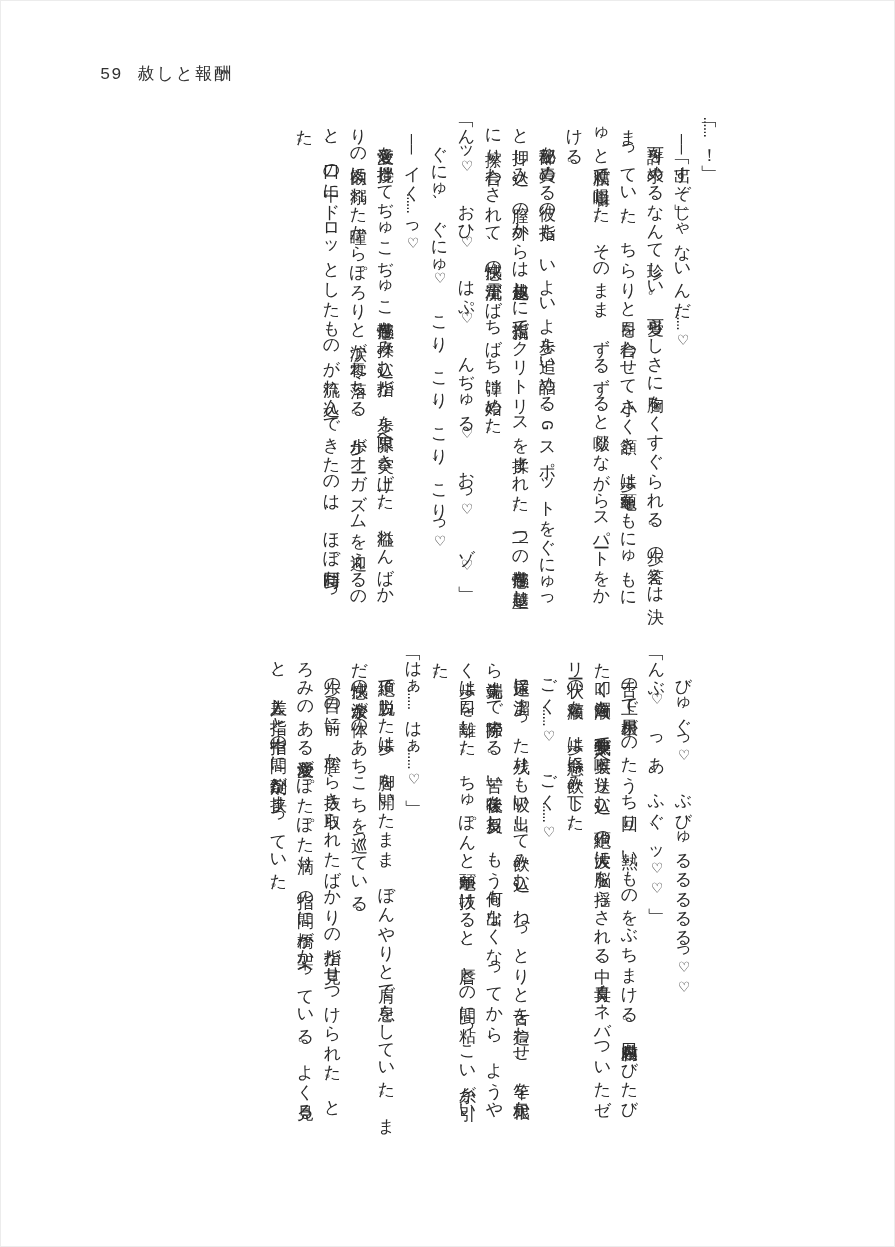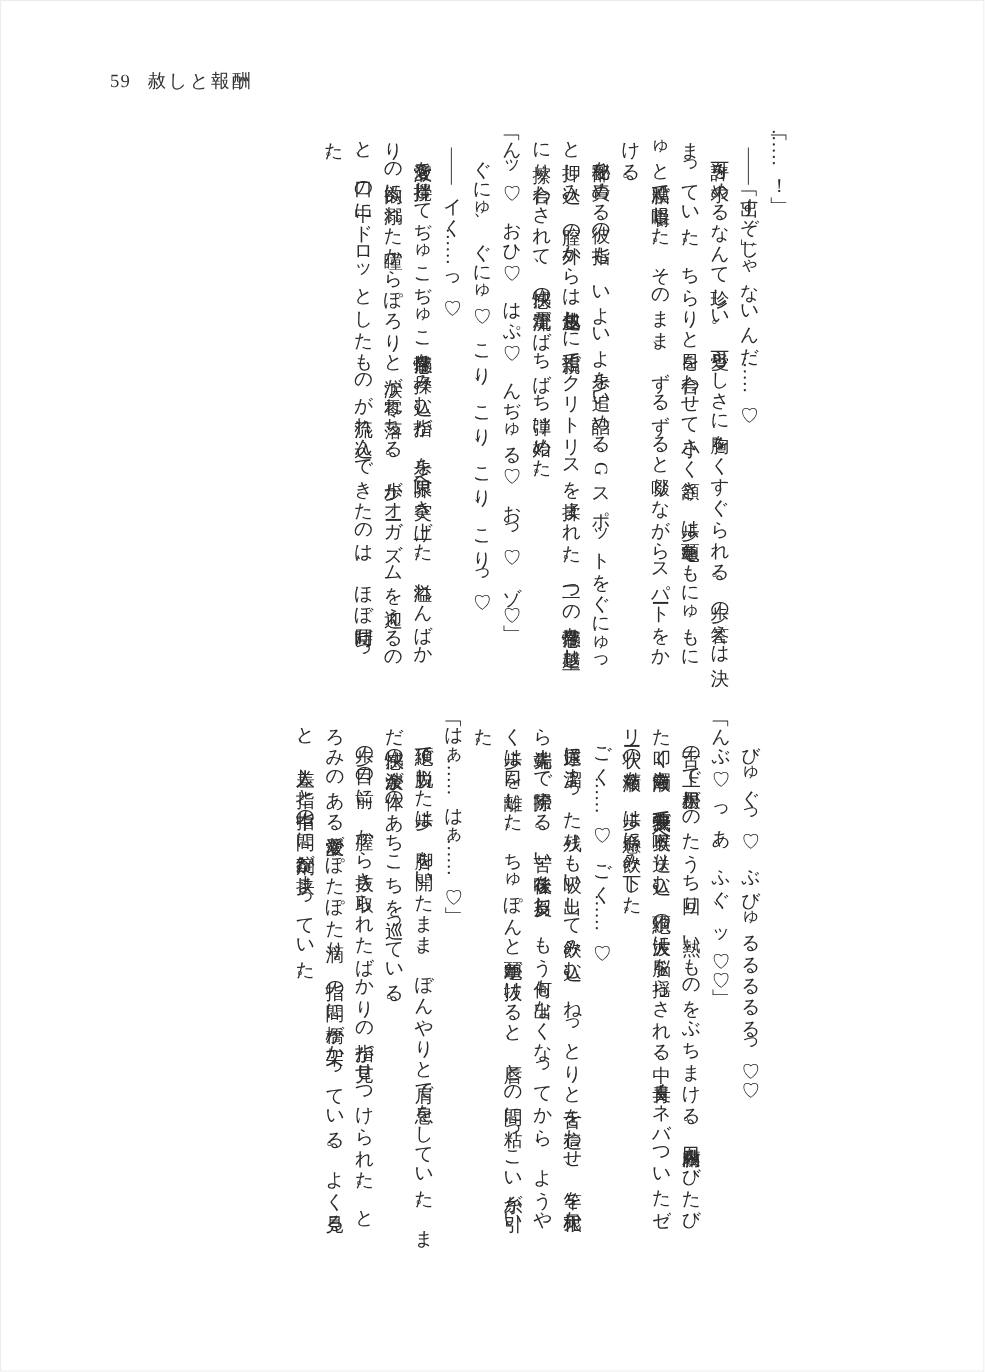--- a/index.html
+++ b/index.html
@@ -1,21 +1,21 @@
 <!DOCTYPE html>
 <html lang="ja"><head>
 <meta charset="utf-8">
 <style>
   html,body{margin:0;padding:0;background:#ffffff;}
   .page{
     position:relative;
     width:895px;height:1247px;
     background:#ffffff;
     color:#2b2b2b;
-    font-family:Liberation Serif, serif;
+    font-family:Liberation Mono, monospace;
     overflow:hidden;
     box-sizing:border-box;
     border:1px solid #ececec;
   }
   
   .running-head{
     position:absolute;left:99px;top:61px;
     font-size:17px;color:#333;
     letter-spacing:1px;white-space:nowrap;
   }

